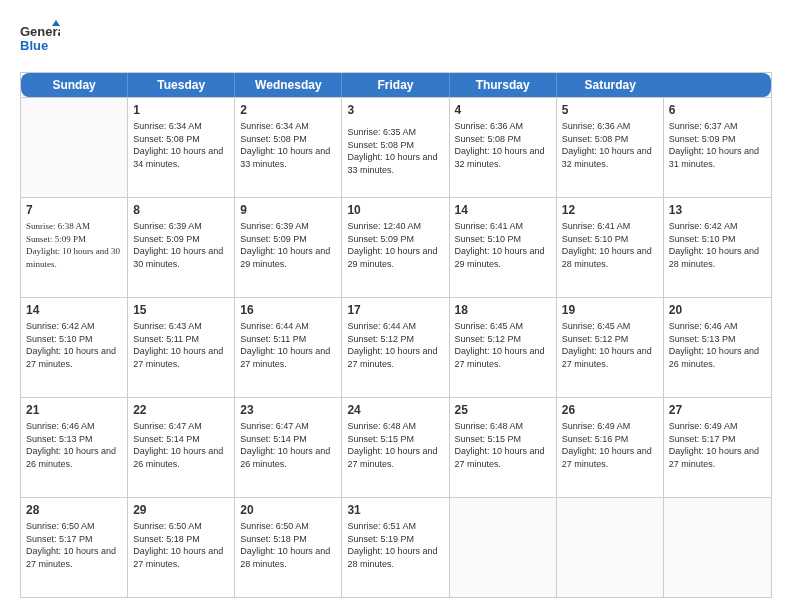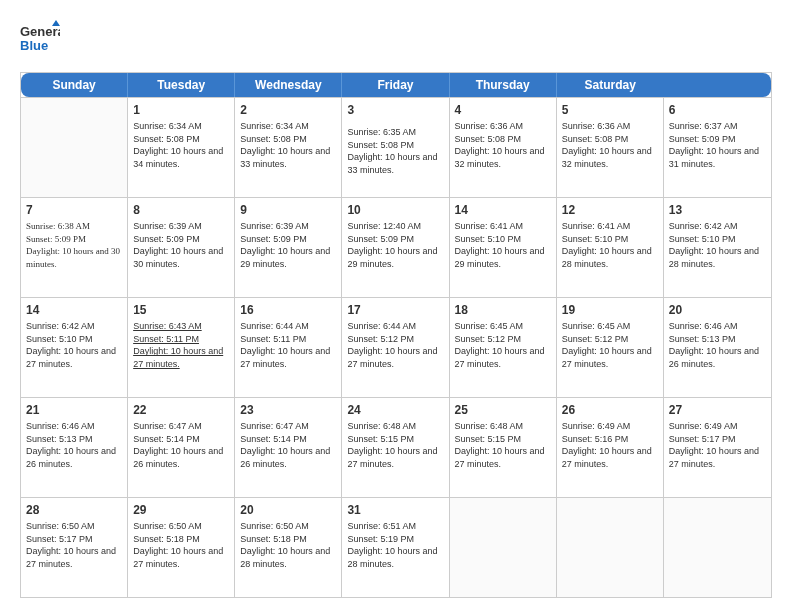--- a/index.html
+++ b/index.html
@@ -216,21 +216,21 @@
         </div>
         <div class="cal-week">
           <div class="cal-cell">
             <div class="day-number">14</div>
             <div class="cell-info" style="white-space: pre-line;">Sunrise: 6:42 AM
 Sunset: 5:10 PM
 Daylight: 10 hours and 27 minutes.</div>
           </div>
           <div class="cal-cell">
             <div class="day-number">15</div>
-            <div class="cell-info" style="white-space: pre-line; text-decoration: underline;">Sunrise: 6:43 AM
+            <div class="cell-info" style="white-space: pre-line;">Sunrise: 6:43 AM
 Sunset: 5:11 PM
 Daylight: 10 hours and 27 minutes.</div>
           </div>
           <div class="cal-cell">
             <div class="day-number">16</div>
             <div class="cell-info" style="white-space: pre-line;">Sunrise: 6:44 AM
 Sunset: 5:11 PM
 Daylight: 10 hours and 27 minutes.</div>
           </div>
           <div class="cal-cell">

